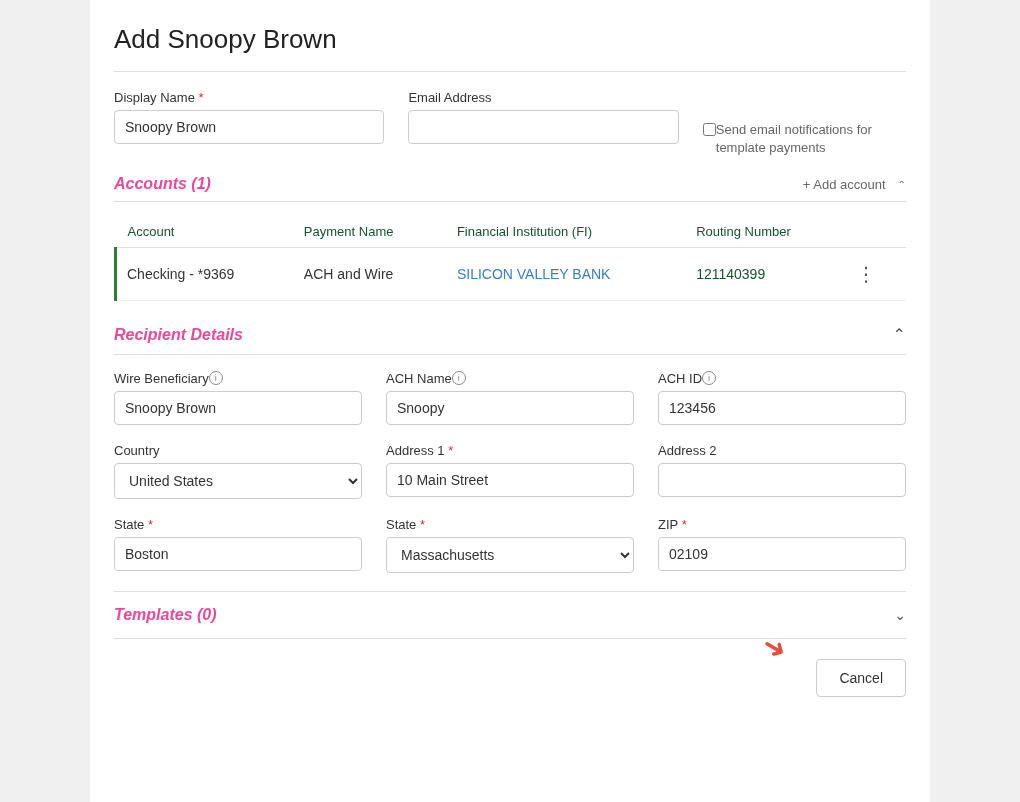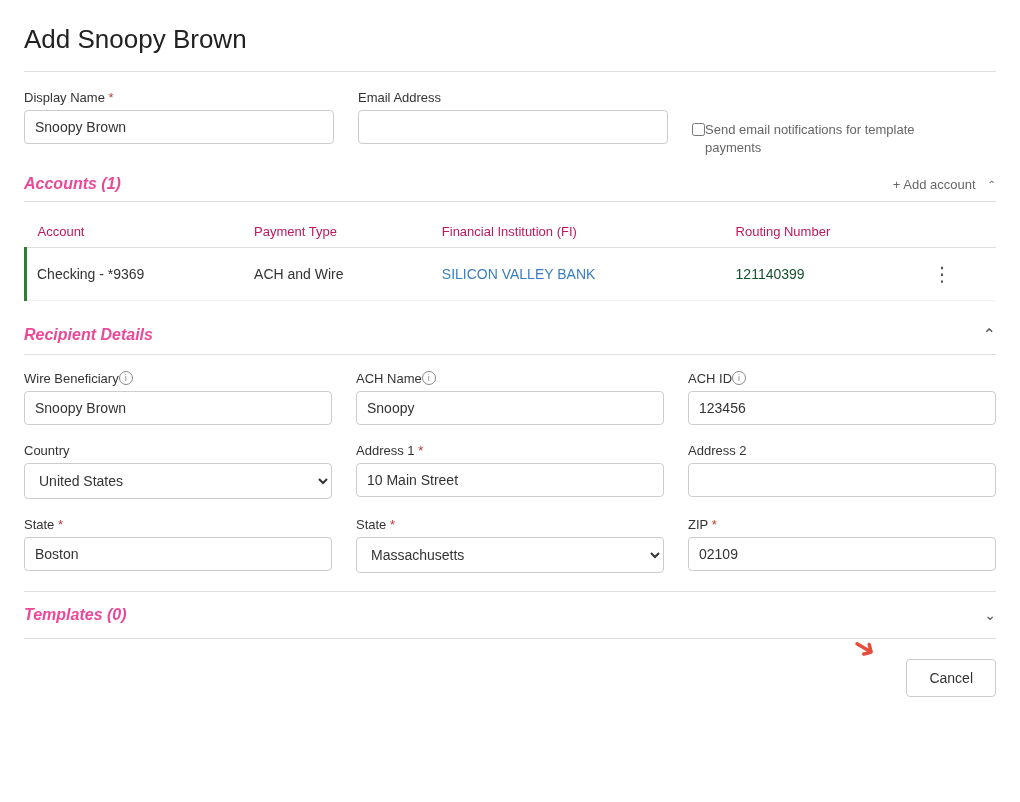--- a/index.html
+++ b/index.html
@@ -5,21 +5,21 @@
     * { box-sizing: border-box; margin: 0; padding: 0; }
     body {
       font-family: Arial, sans-serif;
       background: #f0f0f0;
       display: flex;
       justify-content: center;
       align-items: center;
       min-height: 100vh;
     }
     .page-container {
-      width: 1020px;
+      width: 840px;
       min-height: 802px;
       background: #fff;
       padding: 24px 24px 11px 24px;
       position: relative;
     }
     .page-title {
       font-size: 26px;
       font-weight: 400;
       color: #222;
       margin-bottom: 16px;
@@ -96,21 +96,21 @@
       font-size: 10px;
       color: #666;
     }
     .accounts-table {
       width: 100%;
       border-collapse: collapse;
     }
     .accounts-table th {
       text-align: left;
       font-size: 13px;
-      color: #be185d;
+      color: #14532d;
       font-weight: 400;
       padding: 8px 12px;
       border-bottom: 1px solid #ddd;
     }
     .accounts-table td {
       font-size: 14px;
       color: #333;
       padding: 14px 12px;
       border-bottom: 1px solid #eee;
     }
@@ -270,21 +270,21 @@
       <span>+ Add account</span>
       <span class="chevron">⌃</span>
     </span>
   </div>
   <hr class="section-divider">
 
   <table class="accounts-table">
     <thead>
       <tr>
         <th>Account</th>
-        <th>Payment Type</th>
+        <th>Payment Name</th>
         <th>Financial Institution (FI)</th>
         <th>Routing Number</th>
         <th></th>
       </tr>
     </thead>
     <tbody>
       <tr class="account-row">
         <td>Checking - *9369</td>
         <td>ACH and Wire</td>
         <td>

